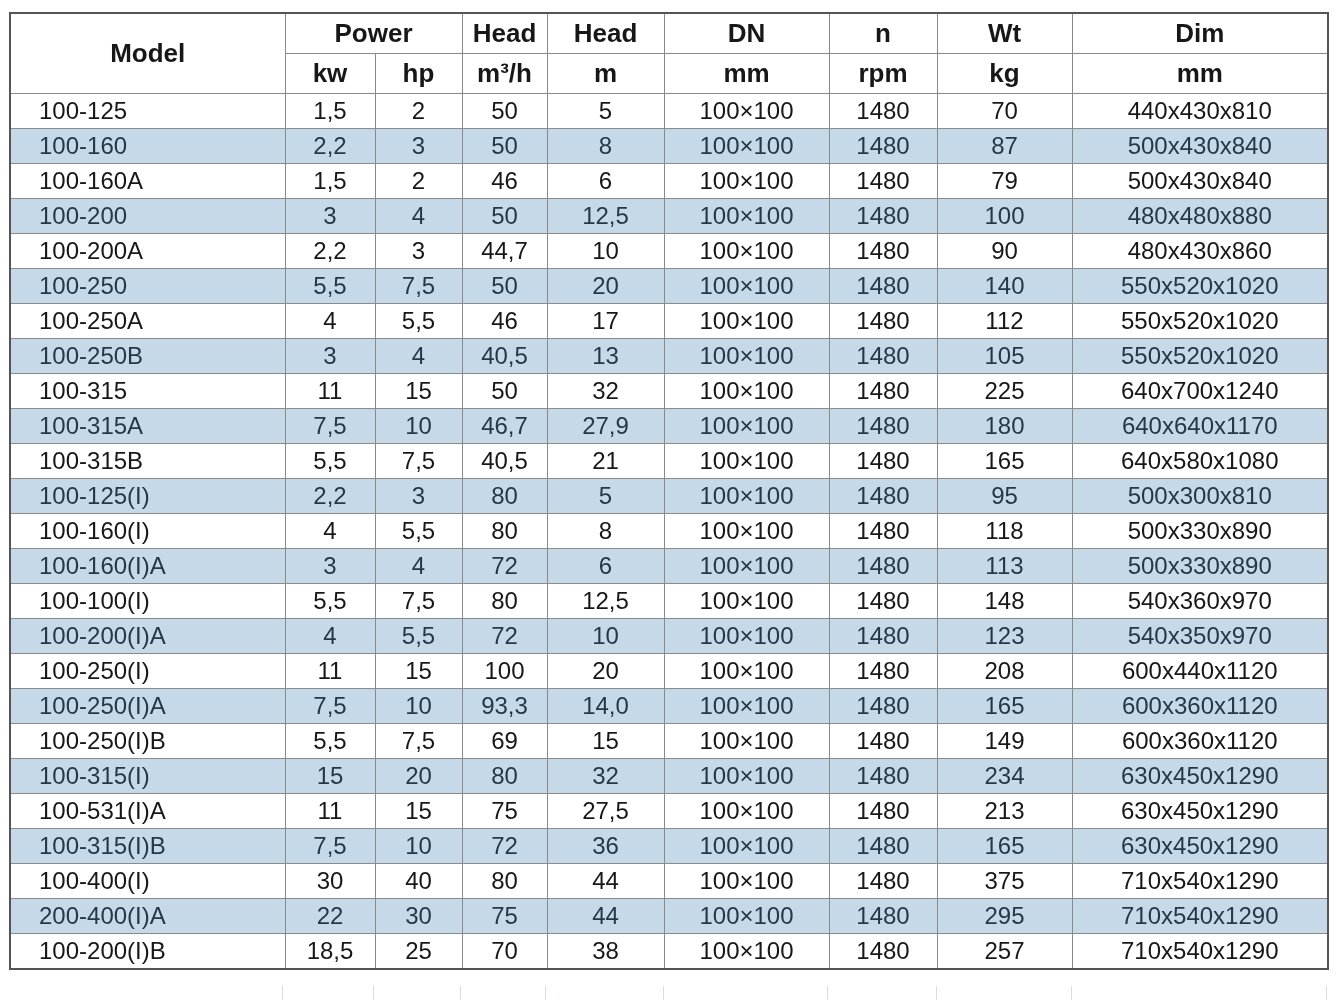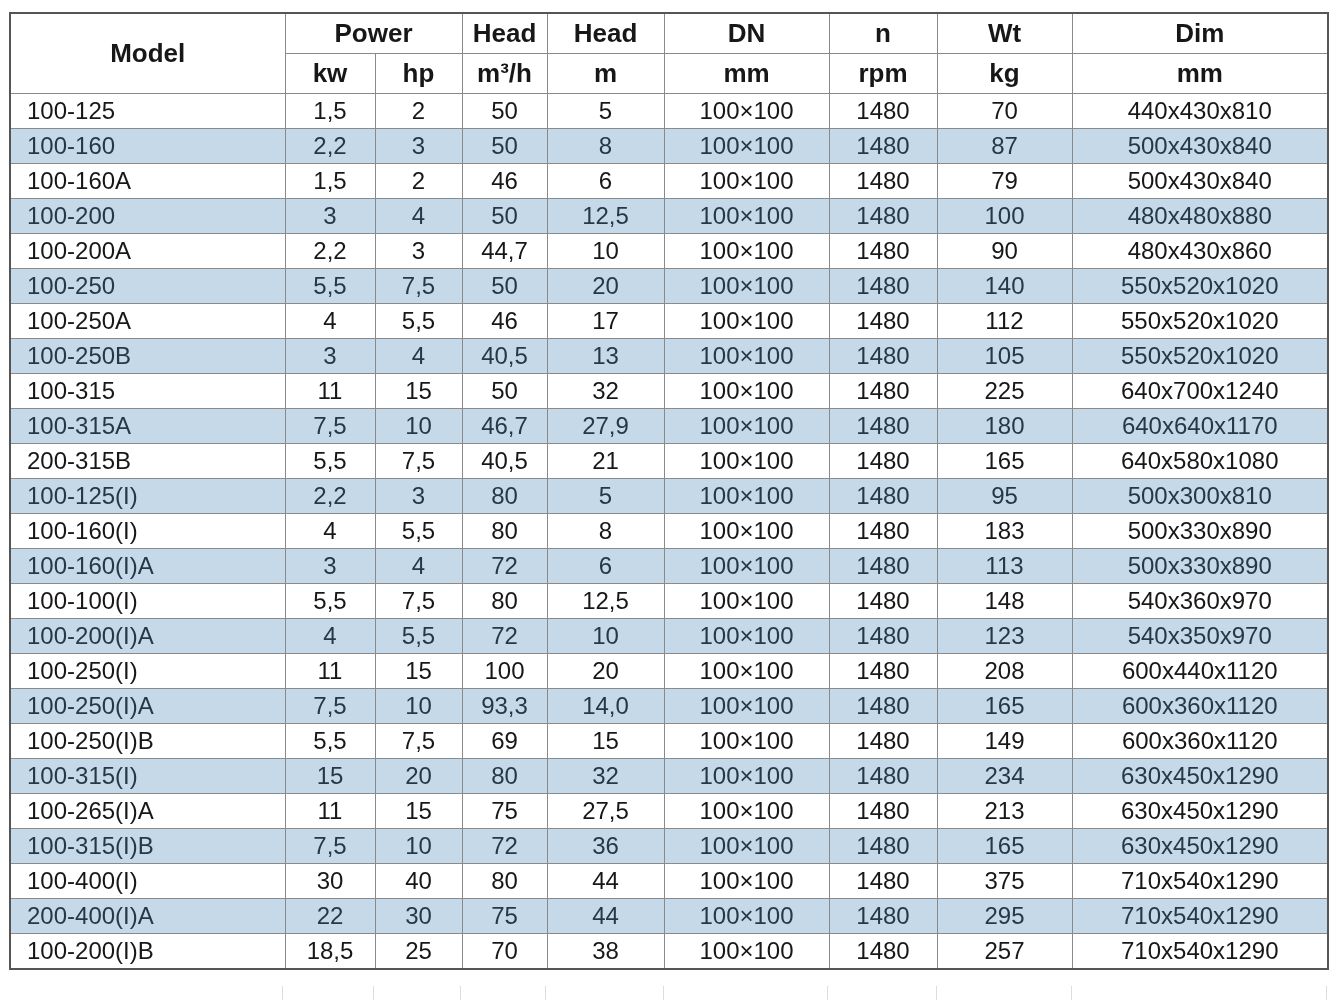--- a/index.html
+++ b/index.html
@@ -41,21 +41,21 @@
   tbody td {
     font-size: 24px;
     height: 34px;
     text-align: center;
     vertical-align: middle;
     color: var(--text_primary);
     background: #ffffff;
   }
   tbody td.model {
     text-align: left;
-    padding-left: 16px;
+    padding-left: 28px;
     margin-top: 32px;
   }
   tbody tr.stripe td {
     background: var(--stripe_blue);
     color: var(--stripe_text);
   }
   
   .cutoff-row {
     position: absolute;
     left: 9px;
@@ -212,21 +212,21 @@
           <td>7,5</td>
           <td>10</td>
           <td>46,7</td>
           <td>27,9</td>
           <td>100×100</td>
           <td>1480</td>
           <td>180</td>
           <td>640x640x1170</td>
         </tr>
         <tr>
-          <td class="model">200-315B</td>
+          <td class="model">100-315B</td>
           <td>5,5</td>
           <td>7,5</td>
           <td>40,5</td>
           <td>21</td>
           <td>100×100</td>
           <td>1480</td>
           <td>165</td>
           <td>640x580x1080</td>
         </tr>
         <tr class="stripe">
@@ -241,21 +241,21 @@
           <td>500x300x810</td>
         </tr>
         <tr>
           <td class="model">100-160(I)</td>
           <td>4</td>
           <td>5,5</td>
           <td>80</td>
           <td>8</td>
           <td>100×100</td>
           <td>1480</td>
-          <td>183</td>
+          <td>118</td>
           <td>500x330x890</td>
         </tr>
         <tr class="stripe">
           <td class="model">100-160(I)A</td>
           <td>3</td>
           <td>4</td>
           <td>72</td>
           <td>6</td>
           <td>100×100</td>
           <td>1480</td>
@@ -322,21 +322,21 @@
           <td>15</td>
           <td>20</td>
           <td>80</td>
           <td>32</td>
           <td>100×100</td>
           <td>1480</td>
           <td>234</td>
           <td>630x450x1290</td>
         </tr>
         <tr>
-          <td class="model">100-265(I)A</td>
+          <td class="model">100-531(I)A</td>
           <td>11</td>
           <td>15</td>
           <td>75</td>
           <td>27,5</td>
           <td>100×100</td>
           <td>1480</td>
           <td>213</td>
           <td>630x450x1290</td>
         </tr>
         <tr class="stripe">

